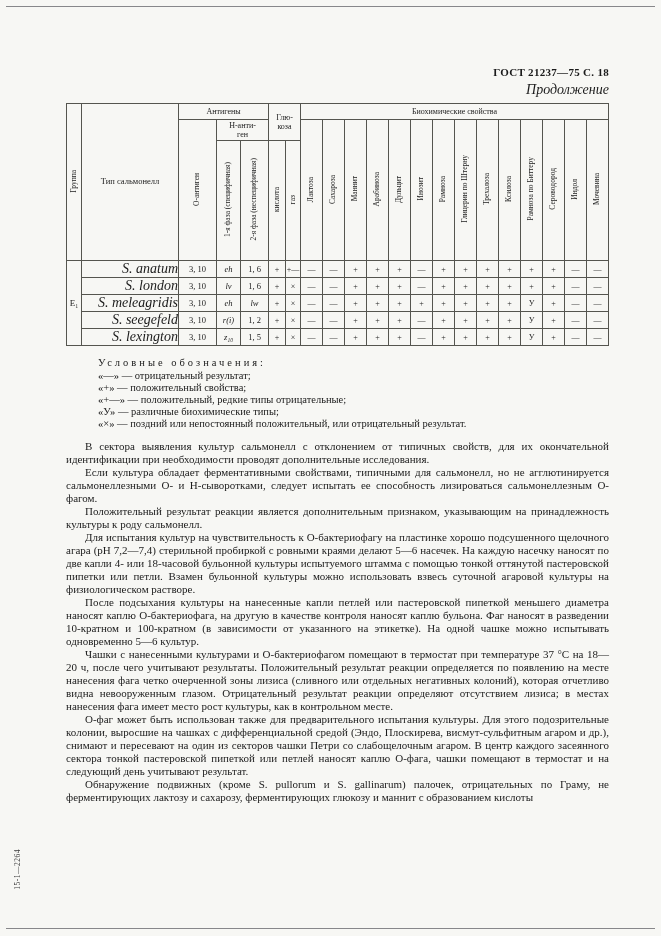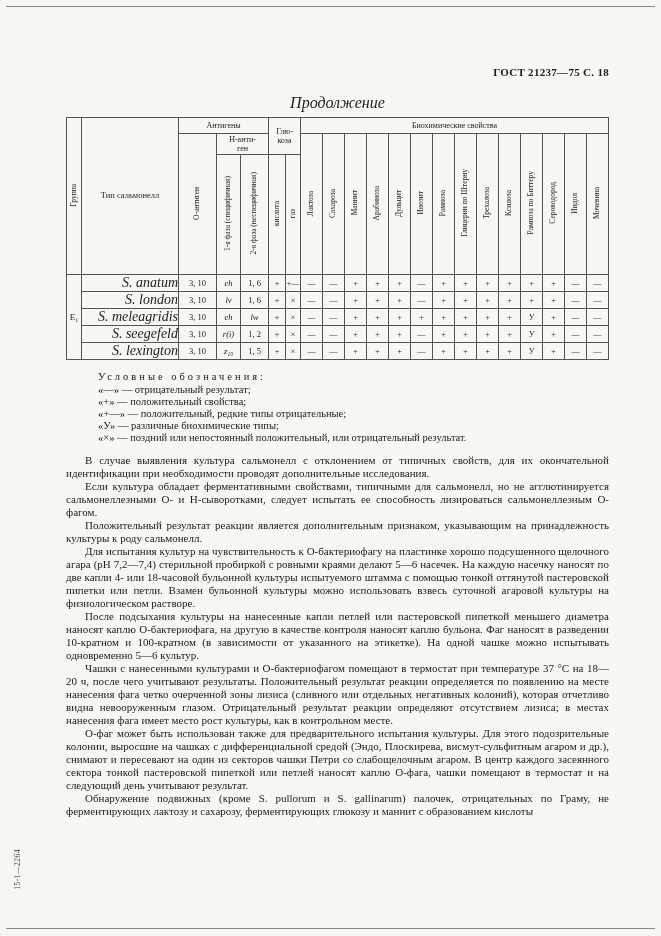--- a/index.html
+++ b/index.html
@@ -9,21 +9,21 @@
     background:#f7f7f4; color:#1b1b1b; overflow:hidden;
     font-family:"Liberation Serif","DejaVu Serif",serif;
   }
   .scan-edge { position:absolute; left:6px; right:6px; height:1px; background:#87878a; }
   .scan-edge.top { top:6px; }
   .scan-edge.bottom { bottom:7px; }
 
   .content { position:absolute; left:66px; top:66px; width:543px; }
 
   .gost-header { text-align:right; font-weight:bold; font-size:11px; letter-spacing:.3px; }
-  .continuation { text-align:center; font-style:italic; font-size:16px; margin-top:16px; margin-bottom:5px; }
+  .continuation { text-align:right; font-style:italic; font-size:14px; margin-top:4px; margin-bottom:5px; }
 
   table.gtable { border-collapse:collapse; table-layout:fixed; width:543px; }
   .gtable th, .gtable td {
     border:1px solid #55554f; font-weight:normal; text-align:center;
     vertical-align:middle; overflow:hidden; padding:0;
   }
   .gtable thead th { font-size:8px; line-height:1.15; padding:1px; }
   tr.band1 { height:16px; }
   tr.band2 { height:18px; }
   tr.band3 { height:120px; }
@@ -245,21 +245,21 @@
       <div id="legend-list">
           <div class="legend-item">«—» — отрицательный результат;</div>
           <div class="legend-item">«+» — положительный свойства;</div>
           <div class="legend-item">«+—» — положительный, редкие типы отрицательные;</div>
           <div class="legend-item">«У» — различные биохимические типы;</div>
           <div class="legend-item">«×» — поздний или непостоянный положительный, или отрицательный результат.</div>
         </div>
     </div>
 
     <div class="body-text" id="body-text">
-        <p class="para">В случае выявления культура сальмонелл с отклонением от типичных свойств, для их окончательной идентификации при необходимости проводят дополнительные исследования.</p>
+        <p class="para">В сектора выявления культур сальмонелл с отклонением от типичных свойств, для их окончательной идентификации при необходимости проводят дополнительные исследования.</p>
         <p class="para">Если культура обладает ферментативными свойствами, типичными для сальмонелл, но не агглютинируется сальмонеллезными О- и Н-сыворотками, следует испытать ее способность лизироваться сальмонеллезным О-фагом.</p>
         <p class="para">Положительный результат реакции является дополнительным признаком, указывающим на принадлежность культуры к роду сальмонелл.</p>
         <p class="para">Для испытания культур на чувствительность к О-бактериофагу на пластинке хорошо подсушенного щелочного агара (рН 7,2—7,4) стерильной пробиркой с ровными краями делают 5—6 насечек. На каждую насечку наносят по две капли 4- или 18-часовой бульонной культуры испытуемого штамма с помощью тонкой оттянутой пастеровской пипетки или петли. Взамен бульонной культуры можно использовать взвесь суточной агаровой культуры на физиологическом растворе.</p>
         <p class="para">После подсыхания культуры на нанесенные капли петлей или пастеровской пипеткой меньшего диаметра наносят каплю О-бактериофага, на другую в качестве контроля наносят каплю бульона. Фаг наносят в разведении 10-кратном и 100-кратном (в зависимости от указанного на этикетке). На одной чашке можно испытывать одновременно 5—6 культур.</p>
         <p class="para">Чашки с нанесенными культурами и О-бактериофагом помещают в термостат при температуре 37 °С на 18—20 ч, после чего учитывают результаты. Положительный результат реакции определяется по появлению на месте нанесения фага четко очерченной зоны лизиса (сливного или отдельных негативных колоний), которая отчетливо видна невооруженным глазом. Отрицательный результат реакции определяют отсутствием лизиса; в местах нанесения фага имеет место рост культуры, как в контрольном месте.</p>
         <p class="para">О-фаг может быть использован также для предварительного испытания культуры. Для этого подозрительные колонии, выросшие на чашках с дифференциальной средой (Эндо, Плоскирева, висмут-сульфитным агаром и др.), снимают и пересевают на один из секторов чашки Петри со слабощелочным агаром. В центр каждого засеянного сектора тонкой пастеровской пипеткой или петлей наносят каплю О-фага, чашки помещают в термостат и на следующий день учитывают результат.</p>
         <p class="para">Обнаружение подвижных (кроме S. pullorum и S. gallinarum) палочек, отрицательных по Граму, не ферментирующих лактозу и сахарозу, ферментирующих глюкозу и маннит с образованием кислоты</p>
       </div>
   </div>
 

